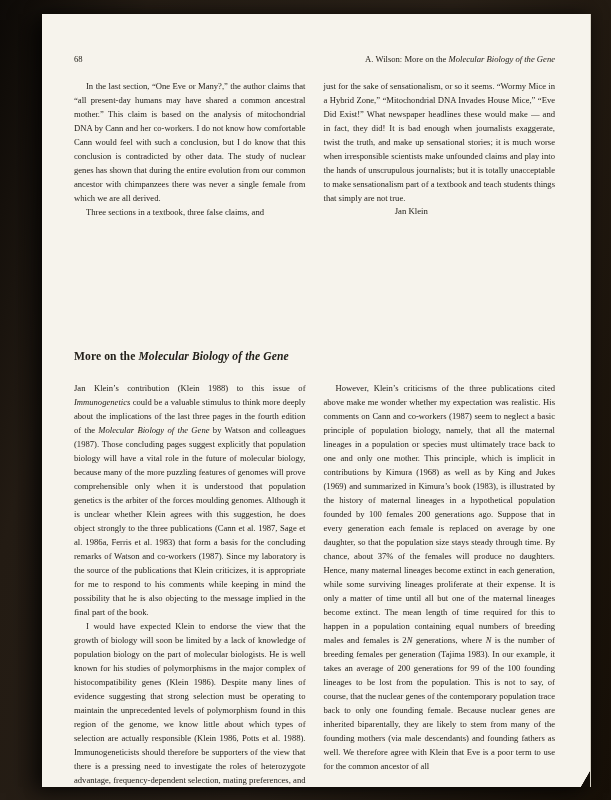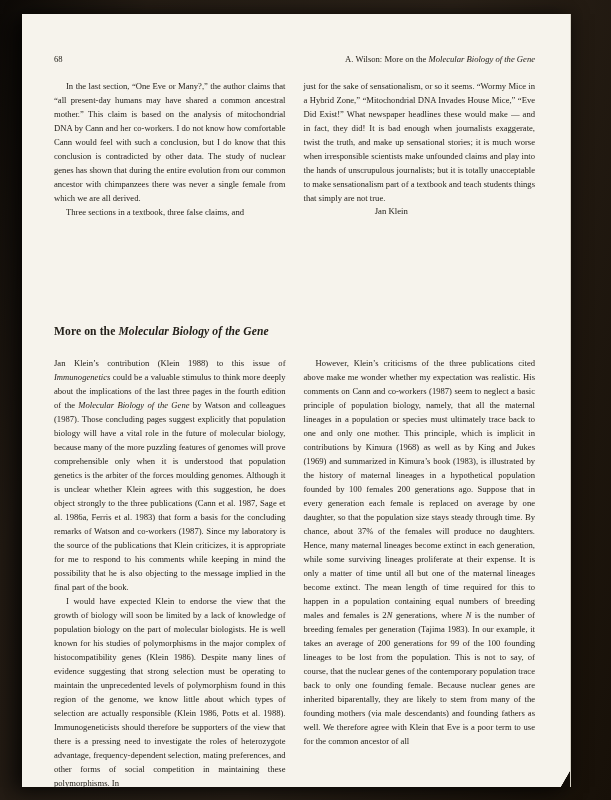--- a/index.html
+++ b/index.html
@@ -8,21 +8,21 @@
     overflow: hidden;
     position: relative;
     background: #16100b;
     font-family: "Liberation Serif", "DejaVu Serif", serif;
   }
   .scan {
     position: absolute; inset: 0;
     background: linear-gradient(105deg, #0d0a07 0%, #241c14 18%, #2a2118 55%, #171008 100%);
   }
   .page {
-    position: absolute; left: 22px; top: 14px;
+    position: absolute; left: 42px; top: 14px;
     width: 549px; height: 773px;
     box-sizing: border-box;
     padding: 40px 35px 0 32px;
     background: #f6f3ec;
     color: #24211b;
     border-right: 1px solid #d6d1c4;
     box-shadow: -12px 6px 20px rgba(0,0,0,0.55), 0 0 16px rgba(0,0,0,0.5);
     overflow: hidden;
   }
   .running-head {
@@ -39,21 +39,21 @@
   }
   .para.indent { text-indent: 12px; }
   .it { font-style: italic; }
   .bd { font-weight: bold; }
   .signature {
     font-size: 8.7px; line-height: 11.3px;
     text-align: center; padding-right: 56px;
     margin-top: 1px;
   }
   .article-heading {
-    margin: 94px 0 0 0;
+    margin: 119px 0 0 0;
     font-size: 11.6px; line-height: 13px;
     font-weight: bold;
     letter-spacing: 0.1px;
   }
   .body-section { margin-top: 18px; }
   .corner-notch {
     position: absolute; right: 0; bottom: 0;
     width: 13px; height: 16px;
     background: linear-gradient(300deg, #120d08 0%, #120d08 40%, rgba(18,13,8,0) 43%);
   }

